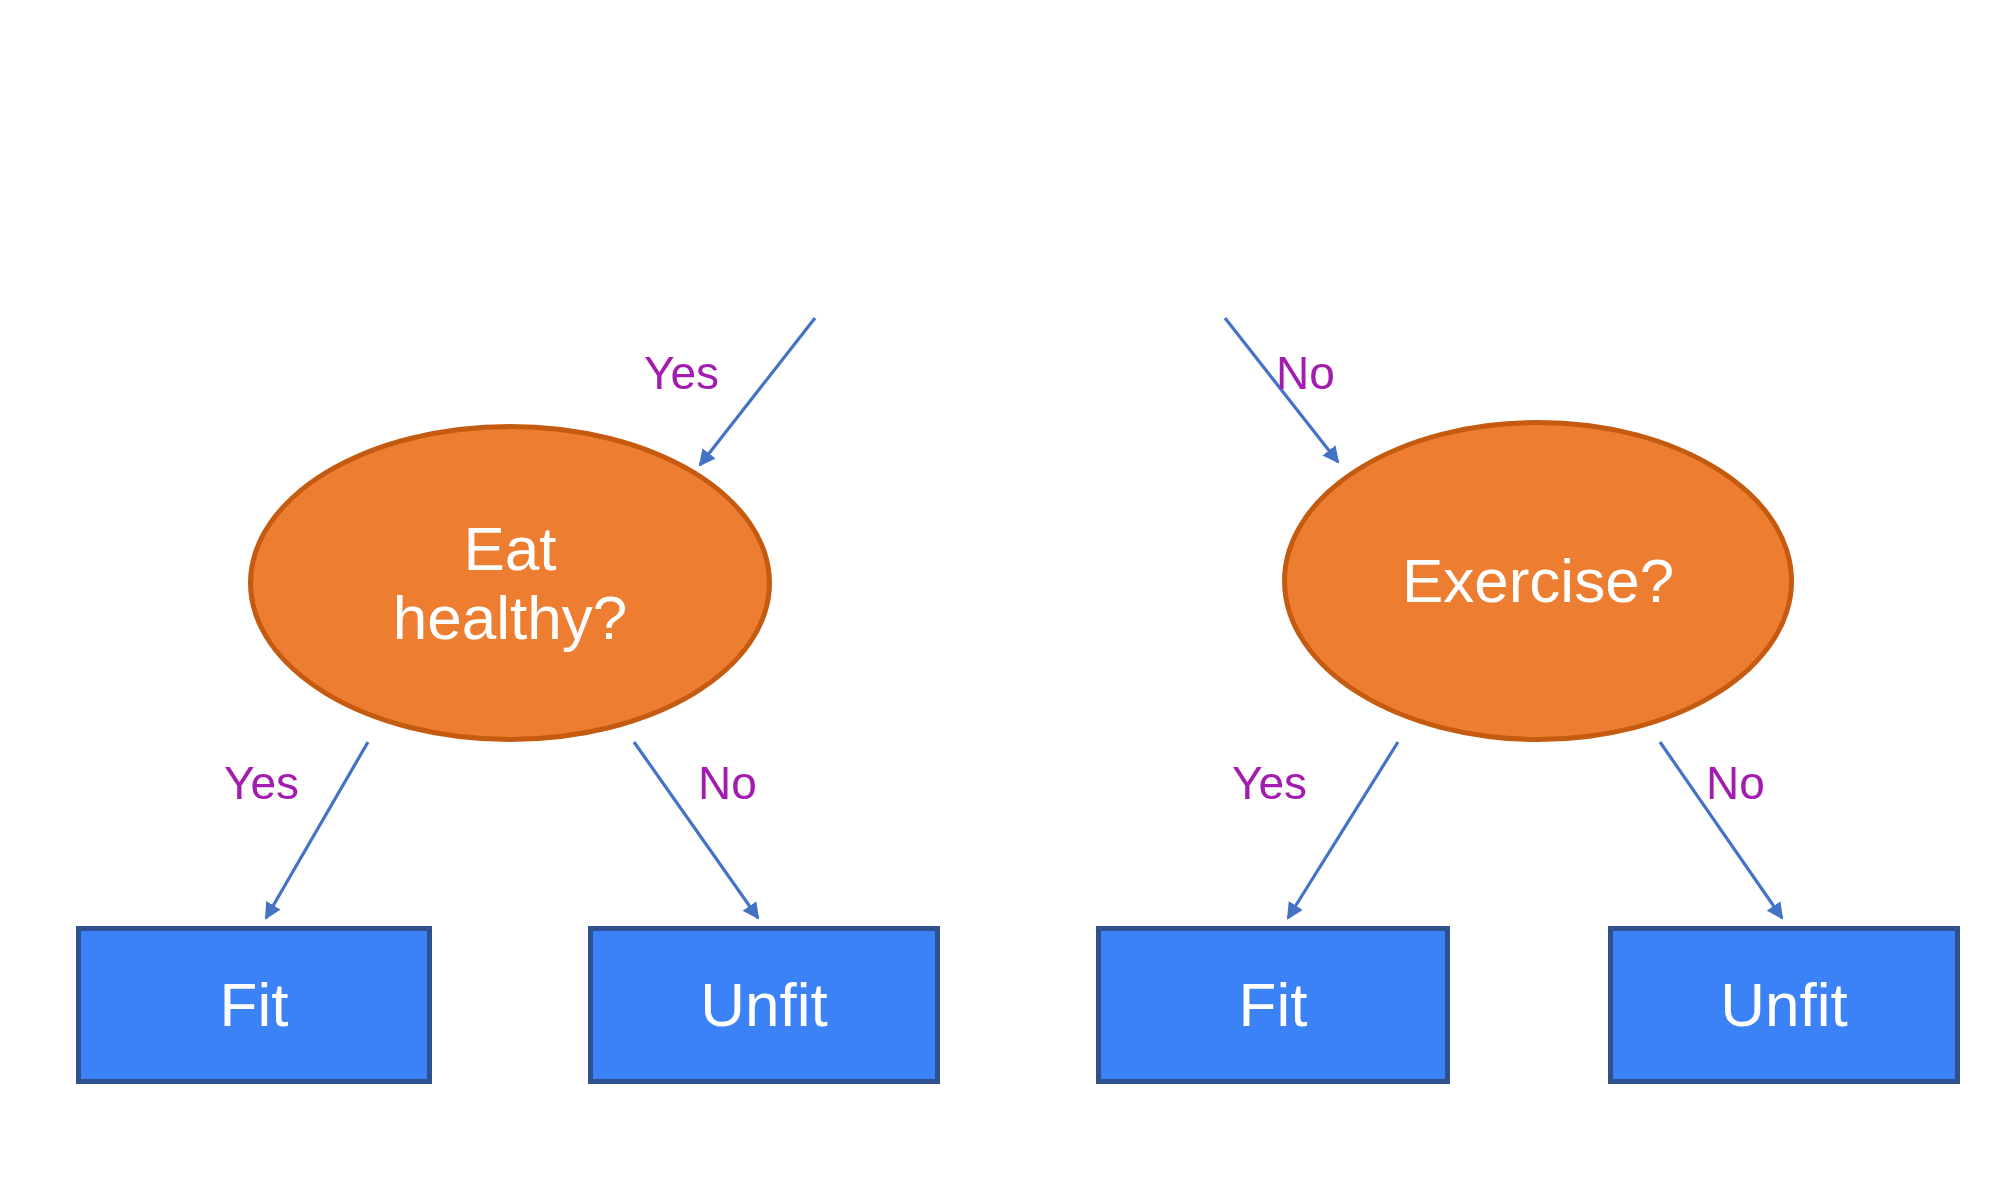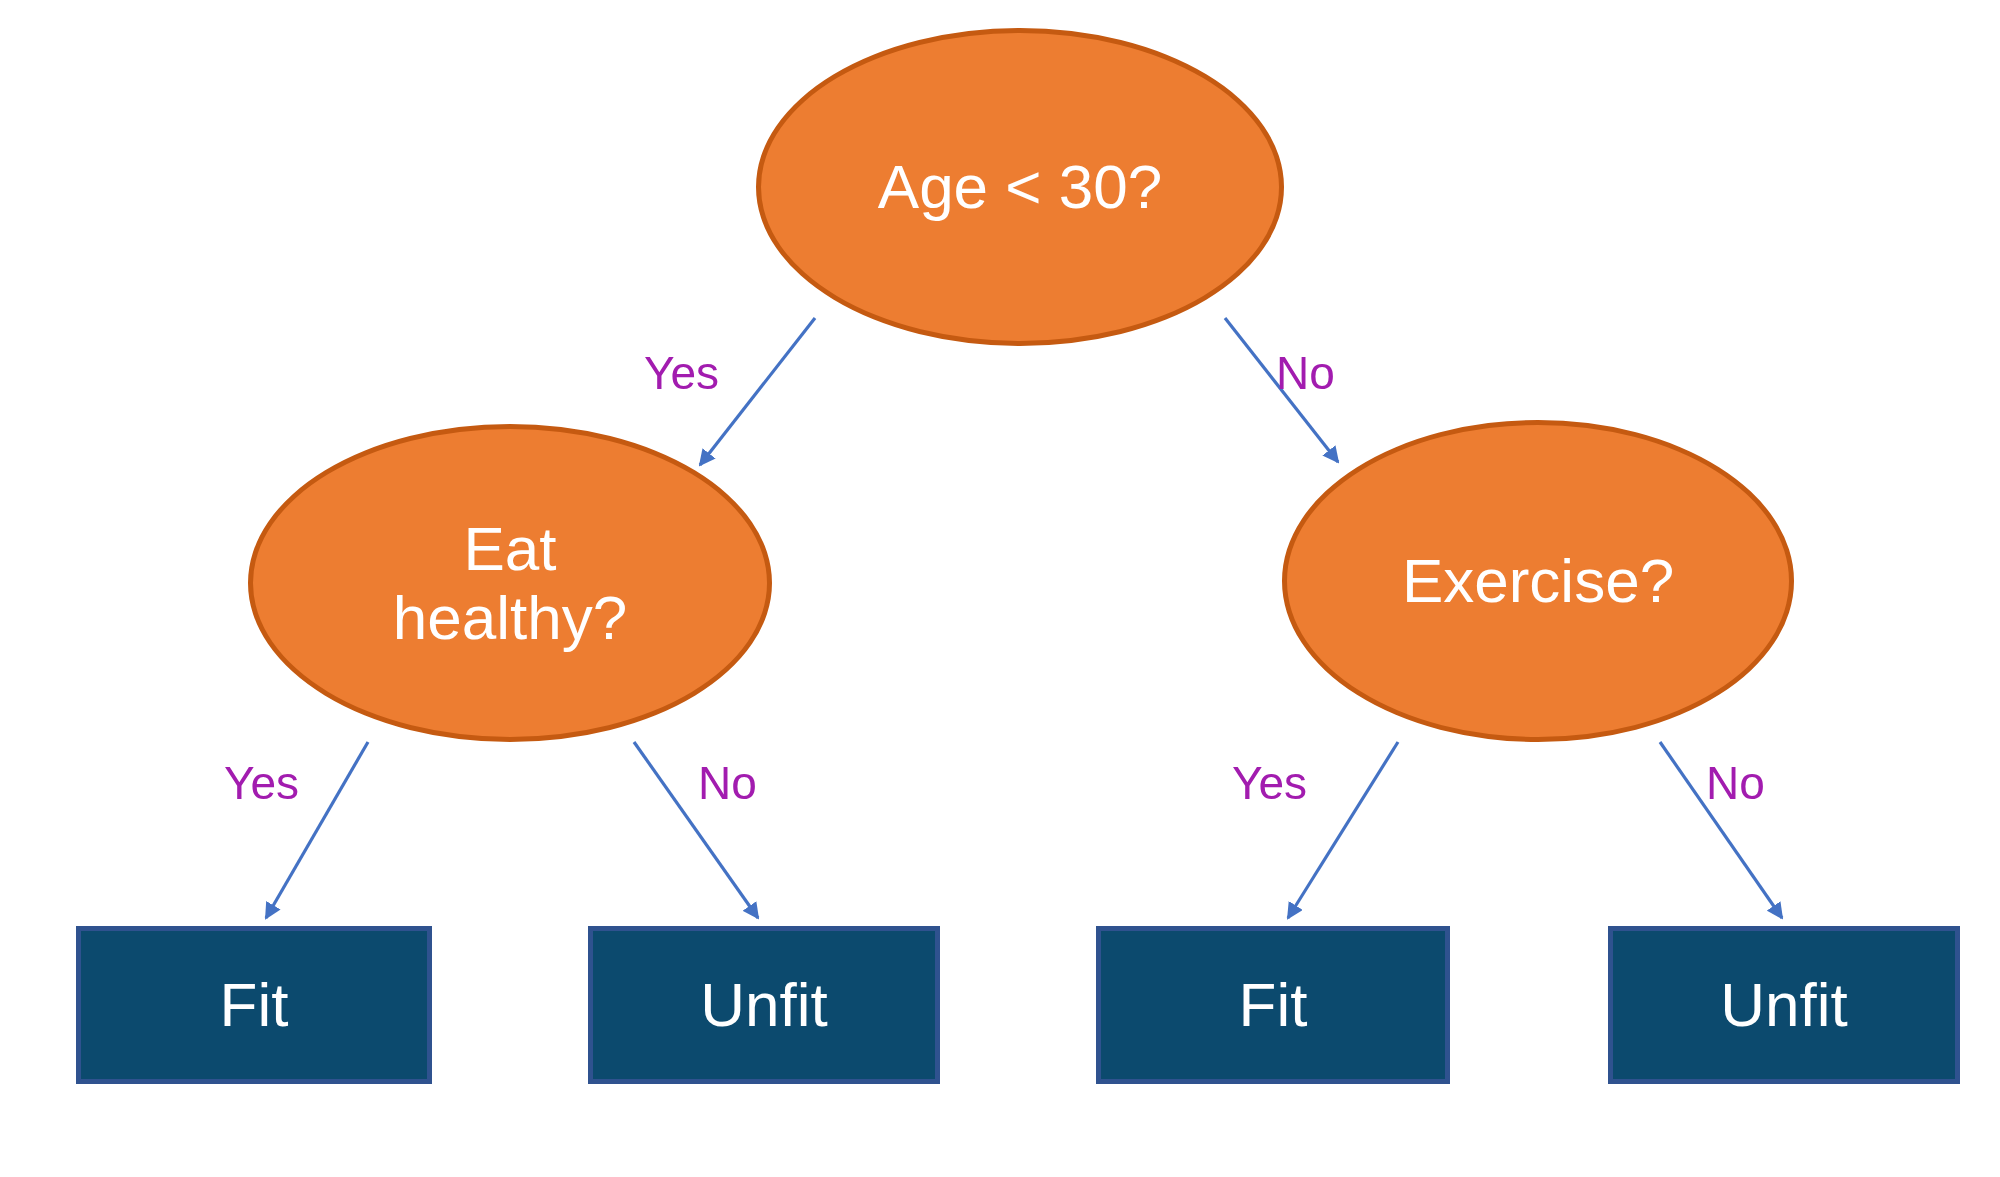--- a/index.html
+++ b/index.html
@@ -63,21 +63,21 @@
     top: 420px;
     width: 512px;
     height: 322px;
     font-size: 62px;
   }
 
   
   .node-box {
     position: absolute;
     box-sizing: border-box;
-    background: #0c4a6e;
+    background: #3b82f6;
     border: 5px solid #2F528F;
     display: flex;
     align-items: center;
     justify-content: center;
     color: #FFFFFF;
     font-size: 62px;
     line-height: 1;
     user-select: none;
   }
   #leaf-fit-1   { left: 76px;   top: 926px; width: 356px; height: 158px; }
@@ -119,21 +119,20 @@
 
     <line x1="368" y1="742" x2="266" y2="918" stroke="#4472C4" stroke-width="3.2" marker-end="url(#arrowhead)"></line>
 
     <line x1="634" y1="742" x2="758" y2="918" stroke="#4472C4" stroke-width="3.2" marker-end="url(#arrowhead)"></line>
 
     <line x1="1398" y1="742" x2="1288" y2="918" stroke="#4472C4" stroke-width="3.2" marker-end="url(#arrowhead)"></line>
 
     <line x1="1660" y1="742" x2="1782" y2="918" stroke="#4472C4" stroke-width="3.2" marker-end="url(#arrowhead)"></line>
   </svg>
 
-  <div id="node-root" class="node-ellipse">Age &lt; 30?</div>
 
   <div id="node-eat-healthy" class="node-ellipse">Eat
 healthy?</div>
 
   <div id="node-exercise" class="node-ellipse">Exercise?</div>
 
   <div id="leaf-fit-1" class="node-box">Fit</div>
 
   <div id="leaf-unfit-1" class="node-box">Unfit</div>
 

